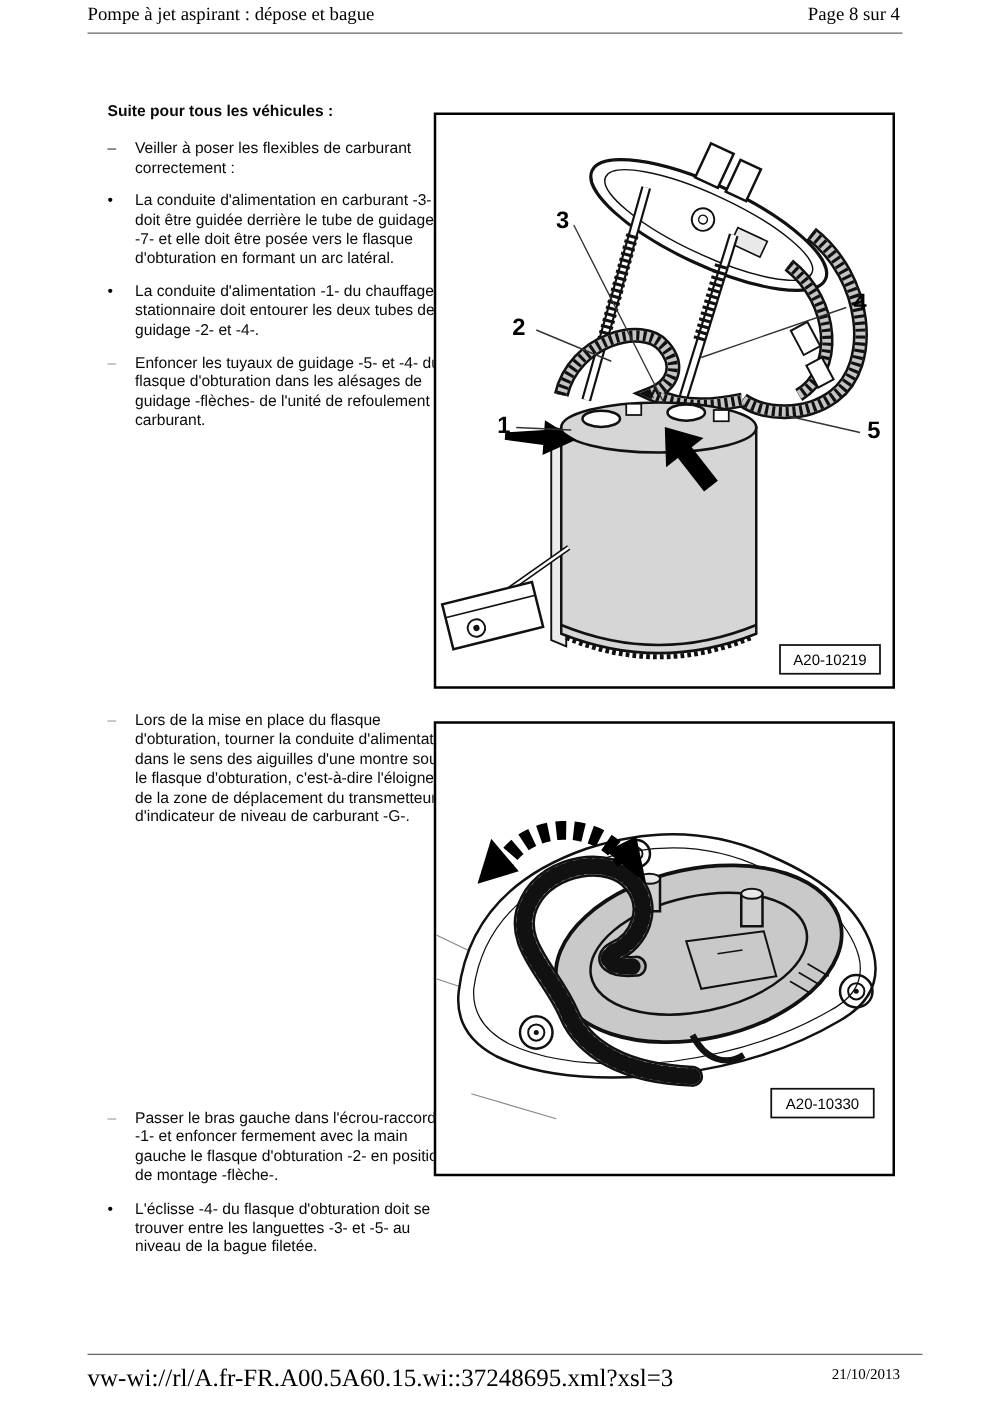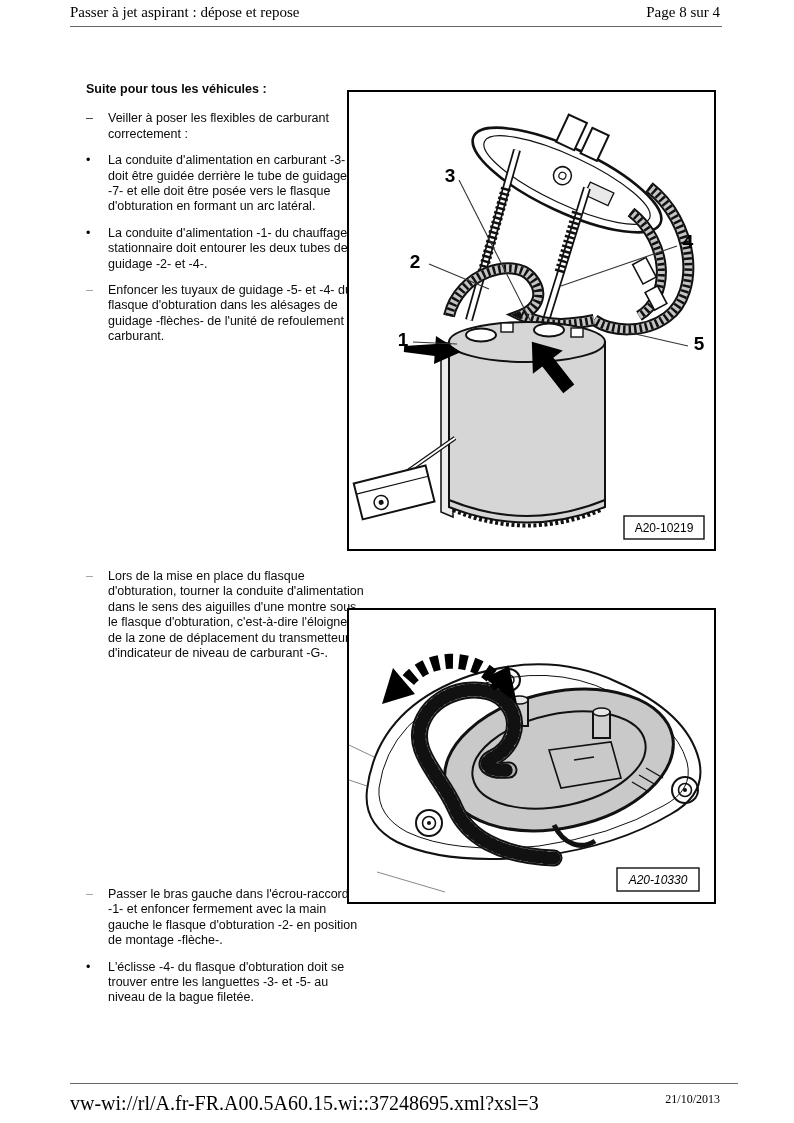--- a/index.html
+++ b/index.html
@@ -21,27 +21,27 @@
   .heading{font-weight:bold;margin:0 0 14px 0;}
   .item{display:flex;margin:0 0 11px 0;}
   .marker{width:22px;flex:0 0 22px;}
   .marker.gray{color:#9a9a9a;}
   .marker.dark{color:#2a2a2a;}
   .marker.bullet{color:#000;}
   .itext{flex:1;}
   
   .fig{position:absolute;left:347px;width:369px;border:2px solid #000;background:#fff;box-sizing:border-box;}
   .fig1{top:90px;height:461px;}
-  .fig2{top:608px;height:296px;font-style:italic;}
+  .fig2{top:577px;height:364px;}
   .fig svg{display:block;width:100%;height:100%;}
 </style>
 </head>
 <body>
 
-<div class="hdr-title serif">Passer à jet aspirant : dépose et repose</div>
+<div class="hdr-title serif">Pompe à jet aspirant : dépose et bague</div>
 <div class="hdr-page serif">Page 8 sur 4</div>
 <div class="rule-top"></div>
 
 <div class="textcol block1">
   <p class="heading">Suite pour tous les véhicules :</p>
 
   <div class="item">
     <span class="marker dark">–</span>
     <span class="itext">Veiller à poser les flexibles de carburant correctement :</span>
   </div>

